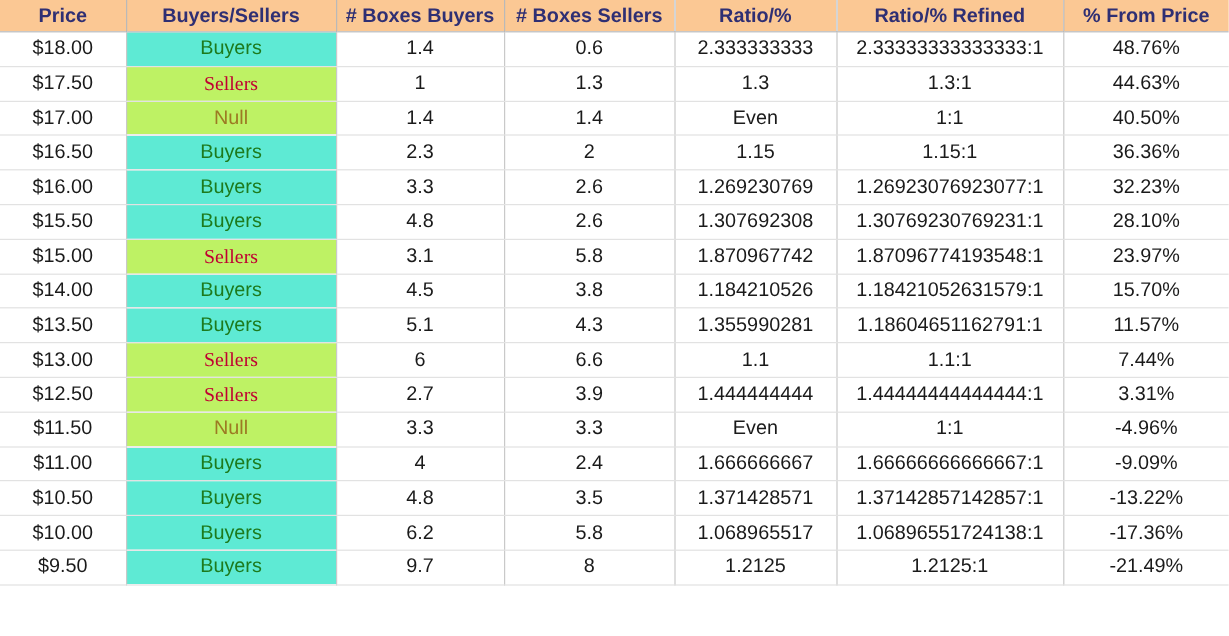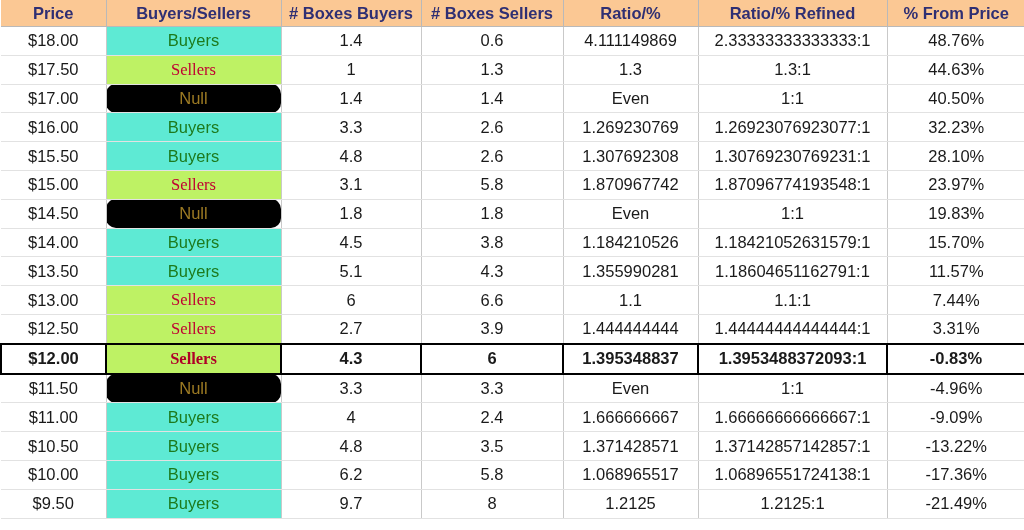--- a/index.html
+++ b/index.html
@@ -70,23 +70,22 @@
   td.sig-buyers {
     background: #5eead4;
     color: #1d7a1d;
   }
   td.sig-sellers {
     background: #bef264;
     color: #c00032;
     font-family: Liberation Serif, serif;
   }
   td.sig-null {
-    background: #000000;
+    background: #bef264;
     color: #9c7a23;
-    border-radius: 10px;
   }
 
   
   tr.highlight td {
     font-weight: bold;
     border-top: 2.5px solid #000000;
     border-bottom: 2.5px solid #000000;
     border-right: 2.5px solid #000000;
   }
   tr.highlight td:first-child {
@@ -121,21 +120,21 @@
         <th>Ratio/% Refined</th>
         <th>% From Price</th>
       </tr>
     </thead>
     <tbody id="table-body">
         <tr>
           <td>$18.00</td>
           <td class="sig-buyers">Buyers</td>
           <td>1.4</td>
           <td>0.6</td>
-          <td>4.111149869</td>
+          <td>2.333333333</td>
           <td>2.33333333333333:1</td>
           <td>48.76%</td>
         </tr>
         <tr>
           <td>$17.50</td>
           <td class="sig-sellers">Sellers</td>
           <td>1</td>
           <td>1.3</td>
           <td>1.3</td>
           <td>1.3:1</td>
@@ -144,20 +143,29 @@
         <tr>
           <td>$17.00</td>
           <td class="sig-null">Null</td>
           <td>1.4</td>
           <td>1.4</td>
           <td>Even</td>
           <td>1:1</td>
           <td>40.50%</td>
         </tr>
         <tr>
+          <td>$16.50</td>
+          <td class="sig-buyers">Buyers</td>
+          <td>2.3</td>
+          <td>2</td>
+          <td>1.15</td>
+          <td>1.15:1</td>
+          <td>36.36%</td>
+        </tr>
+        <tr>
           <td>$16.00</td>
           <td class="sig-buyers">Buyers</td>
           <td>3.3</td>
           <td>2.6</td>
           <td>1.269230769</td>
           <td>1.26923076923077:1</td>
           <td>32.23%</td>
         </tr>
         <tr>
           <td>$15.50</td>
@@ -171,29 +179,20 @@
         <tr>
           <td>$15.00</td>
           <td class="sig-sellers">Sellers</td>
           <td>3.1</td>
           <td>5.8</td>
           <td>1.870967742</td>
           <td>1.87096774193548:1</td>
           <td>23.97%</td>
         </tr>
         <tr>
-          <td>$14.50</td>
-          <td class="sig-null">Null</td>
-          <td>1.8</td>
-          <td>1.8</td>
-          <td>Even</td>
-          <td>1:1</td>
-          <td>19.83%</td>
-        </tr>
-        <tr>
           <td>$14.00</td>
           <td class="sig-buyers">Buyers</td>
           <td>4.5</td>
           <td>3.8</td>
           <td>1.184210526</td>
           <td>1.18421052631579:1</td>
           <td>15.70%</td>
         </tr>
         <tr>
           <td>$13.50</td>
@@ -214,29 +213,20 @@
           <td>7.44%</td>
         </tr>
         <tr>
           <td>$12.50</td>
           <td class="sig-sellers">Sellers</td>
           <td>2.7</td>
           <td>3.9</td>
           <td>1.444444444</td>
           <td>1.44444444444444:1</td>
           <td>3.31%</td>
-        </tr>
-        <tr class="highlight">
-          <td>$12.00</td>
-          <td class="sig-sellers">Sellers</td>
-          <td>4.3</td>
-          <td>6</td>
-          <td>1.395348837</td>
-          <td>1.3953488372093:1</td>
-          <td>-0.83%</td>
         </tr>
         <tr>
           <td>$11.50</td>
           <td class="sig-null">Null</td>
           <td>3.3</td>
           <td>3.3</td>
           <td>Even</td>
           <td>1:1</td>
           <td>-4.96%</td>
         </tr>

